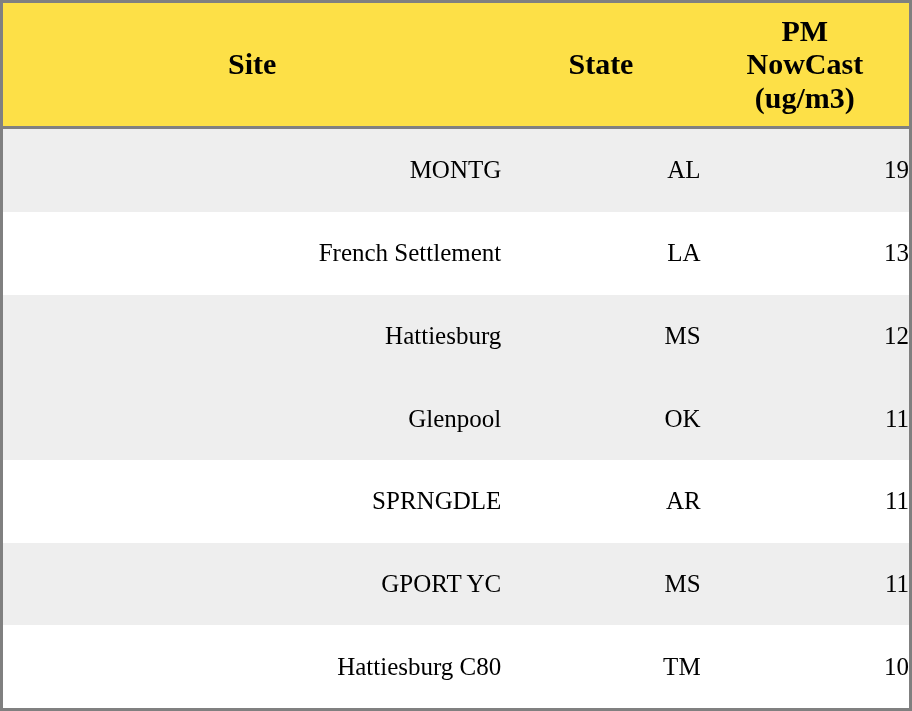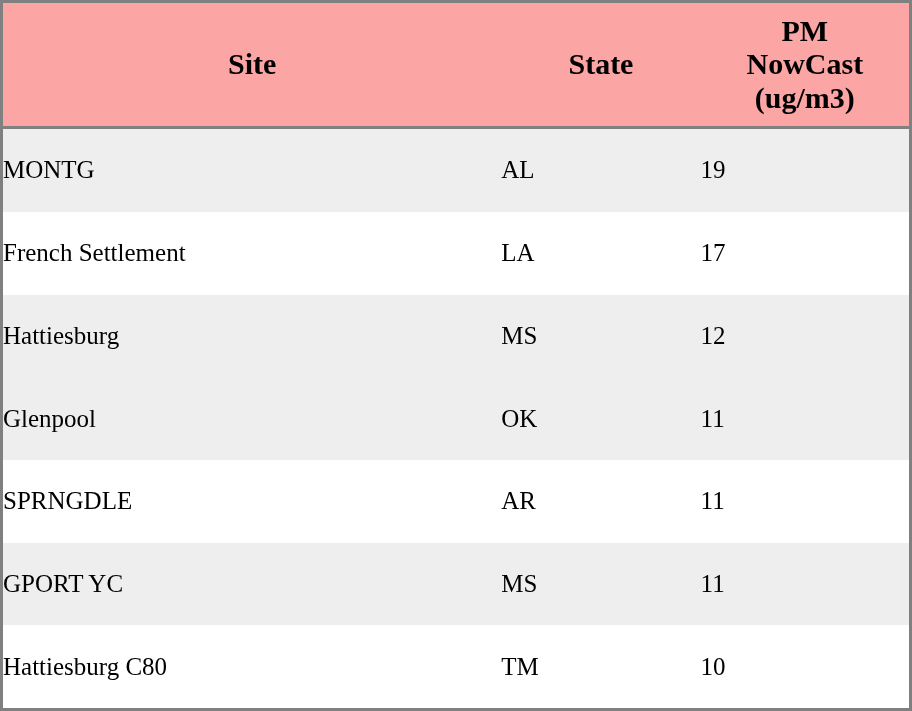--- a/index.html
+++ b/index.html
@@ -25,37 +25,37 @@
     width: 100%;
     height: 100%;
     border-collapse: collapse;
     table-layout: fixed;
   }
   table.data-table col.col-site  { width: 55%; }
   table.data-table col.col-state { width: 22%; }
   table.data-table col.col-val   { width: 23%; }
 
   thead th {
-    background: #fca5a5;
+    background: #fde047;
     color: #000000;
     font-weight: bold;
     font-size: 30px;
     text-align: center;
     vertical-align: middle;
     padding: 6px 4px;
     border-bottom: 3px solid #808080;
     line-height: 1.12;
     height: 124px;
     box-sizing: border-box;
   }
   thead th .hdr-line { display: block; }
 
   tbody td {
     font-size: 25px;
-    text-align: left;
+    text-align: right;
     vertical-align: middle;
     color: #000000;
     padding: 0;
     height: 58px;
     border: none;
     font-weight: normal;
   }
   tbody tr.odd td  { background: #eeeeee; }
   tbody tr.even td { background: #ffffff; }
 </style>
@@ -86,21 +86,21 @@
     </thead>
     <tbody>
       <tr class="odd">
         <td>MONTG</td>
         <td>AL</td>
         <td>19</td>
       </tr>
       <tr class="even">
         <td>French Settlement</td>
         <td>LA</td>
-        <td>17</td>
+        <td>13</td>
       </tr>
       <tr class="odd">
         <td>Hattiesburg</td>
         <td>MS</td>
         <td>12</td>
       </tr>
       <tr class="odd">
         <td>Glenpool</td>
         <td>OK</td>
         <td>11</td>

